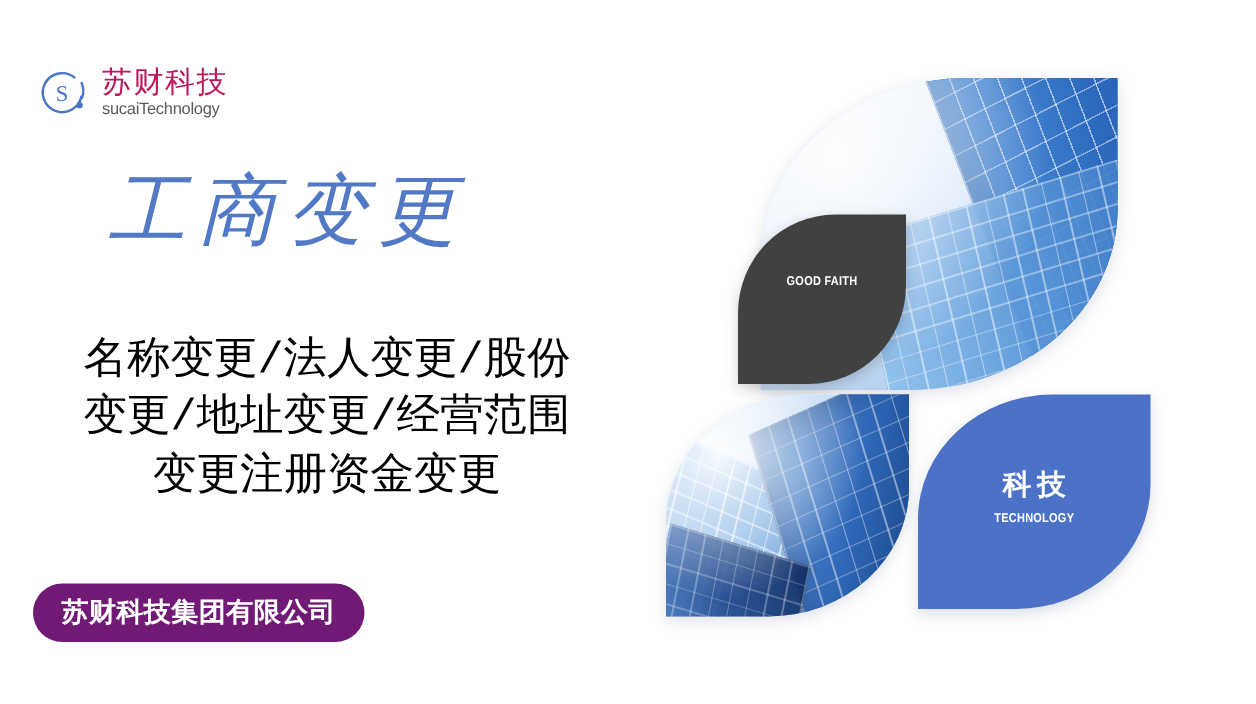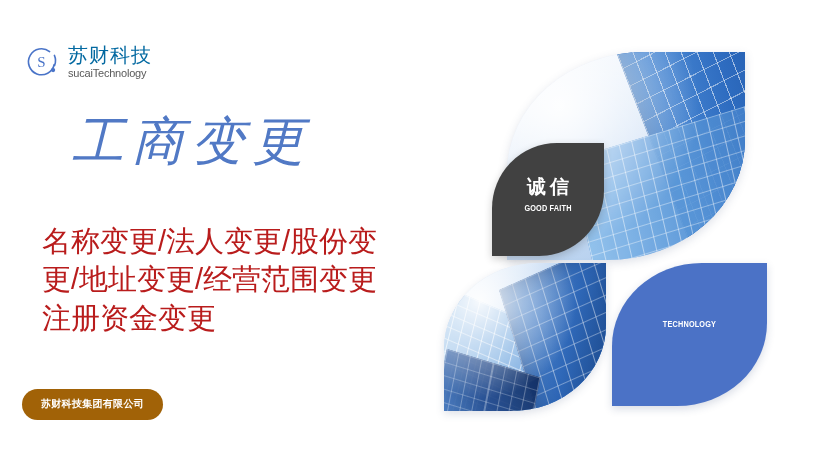--- a/index.html
+++ b/index.html
@@ -37,21 +37,21 @@
   .logo-mark svg { display: block; }
   .logo-words {
     display: flex;
     flex-direction: column;
     justify-content: center;
     line-height: 1;
   }
   .logo-cn {
     font-family: "Liberation Serif", "DejaVu Serif", serif;
     font-size: 20px;
-    color: #0369a1;
+    color: #be185d;
     letter-spacing: 1px;
     white-space: nowrap;
   }
   .logo-en {
     font-family: "Liberation Sans", sans-serif;
     font-size: 11px;
     color: #5a5a5a;
     letter-spacing: -0.2px;
     margin-top: 3px;
     white-space: nowrap;
@@ -71,36 +71,37 @@
     letter-spacing: 8px;
     white-space: nowrap;
   }
 
   
   .subtitle {
     position: absolute;
     left: 42px;
     top: 222px;
     width: 352px;
-    font-family: Liberation Sans, sans-serif;
+    font-family: Liberation Mono, monospace;
     font-size: 29px;
     line-height: 1.32;
-    color: #b91c1c;
+    color: #000000;
     letter-spacing: 0px;
+    text-align: center;
   }
 
   
   .pill-button {
     position: absolute;
     left: 22px;
     top: 389px;
     padding: 10px 19px 11px 19px;
-    background: #a16207;
+    background: #701a75;
     color: #ffffff;
-    font-size: 10px;
+    font-size: 18px;
     font-weight: bold;
     letter-spacing: 0.3px;
     border-radius: 22px;
     border: none;
     white-space: nowrap;
     line-height: 1;
     cursor: pointer;
   }
 
   
@@ -333,35 +334,35 @@
       <div class="photo-art">
         <div class="sky-top"></div>
         <div class="tower t1"></div>
         <div class="tower t2"></div>
         <div class="glare"></div>
       </div>
     </div>
 
     <div class="petal leaf-a" id="petal-goodfaith">
       <span class="petal-label">
-        <span class="cn">诚信</span>
         <span class="en">GOOD FAITH</span>
       </span>
     </div>
 
     <div class="petal leaf-a" id="petal-photo-bottom">
       <div class="photo-art">
         <div class="sky-bottom"></div>
         <div class="tower b1"></div>
         <div class="tower b2"></div>
         <div class="tower b3"></div>
         <div class="glare"></div>
       </div>
     </div>
 
     <div class="petal leaf-a" id="petal-technology">
       <span class="petal-label">
+        <span class="cn">科技</span>
         <span class="en">TECHNOLOGY</span>
       </span>
     </div>
 
   </div>
 </div>
 
 </body></html>

